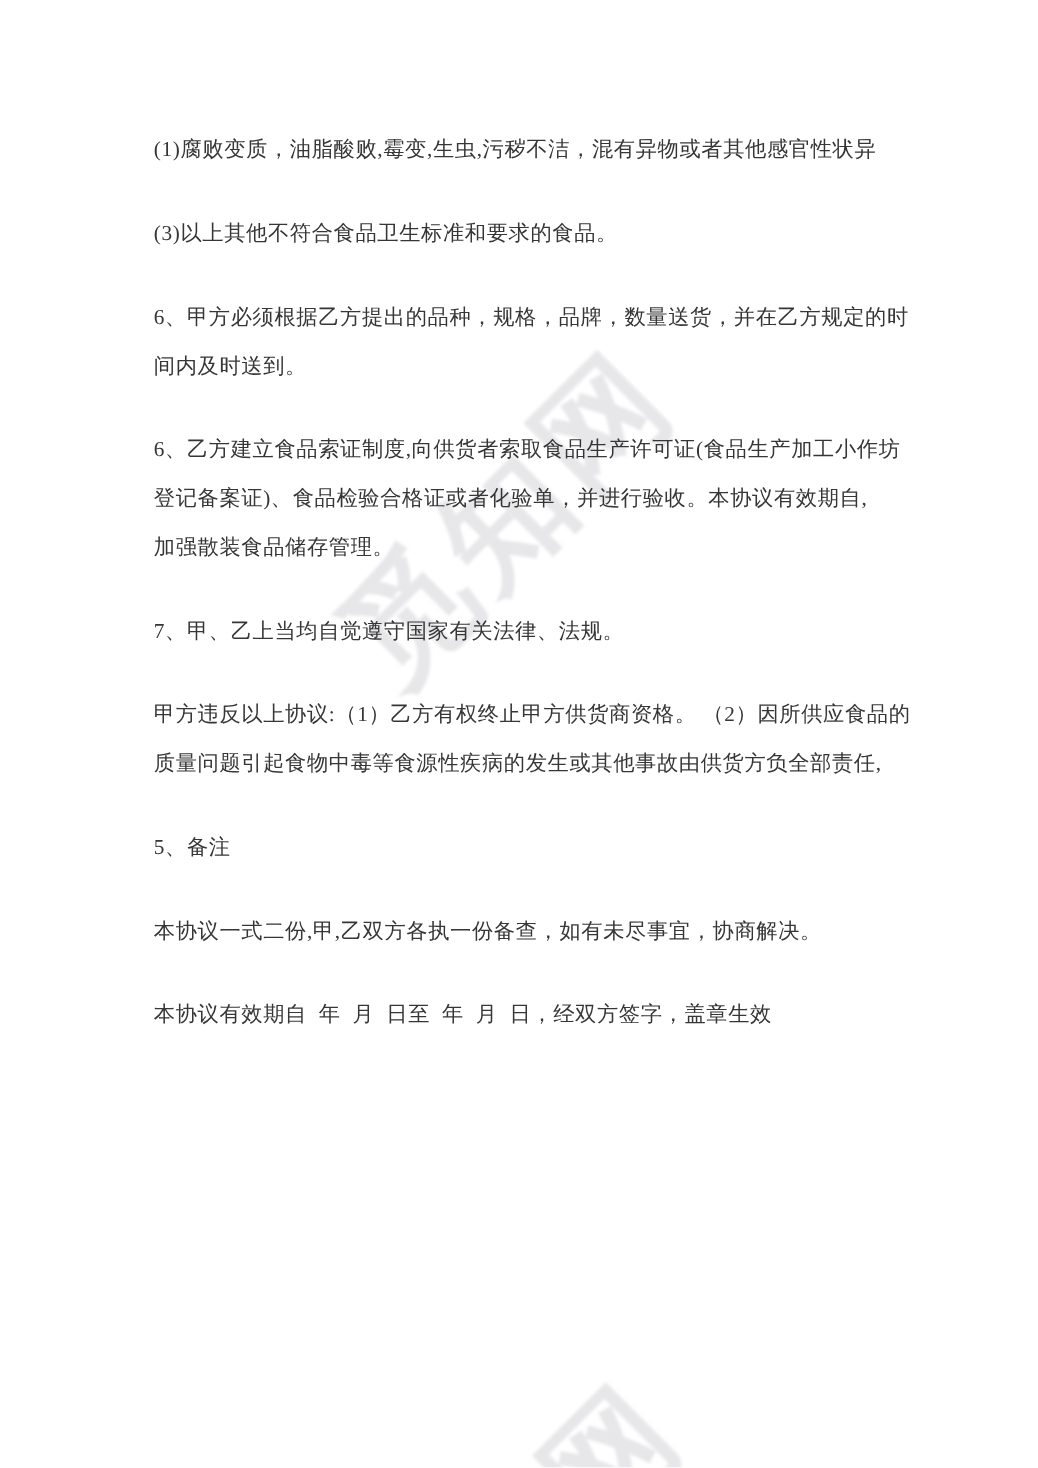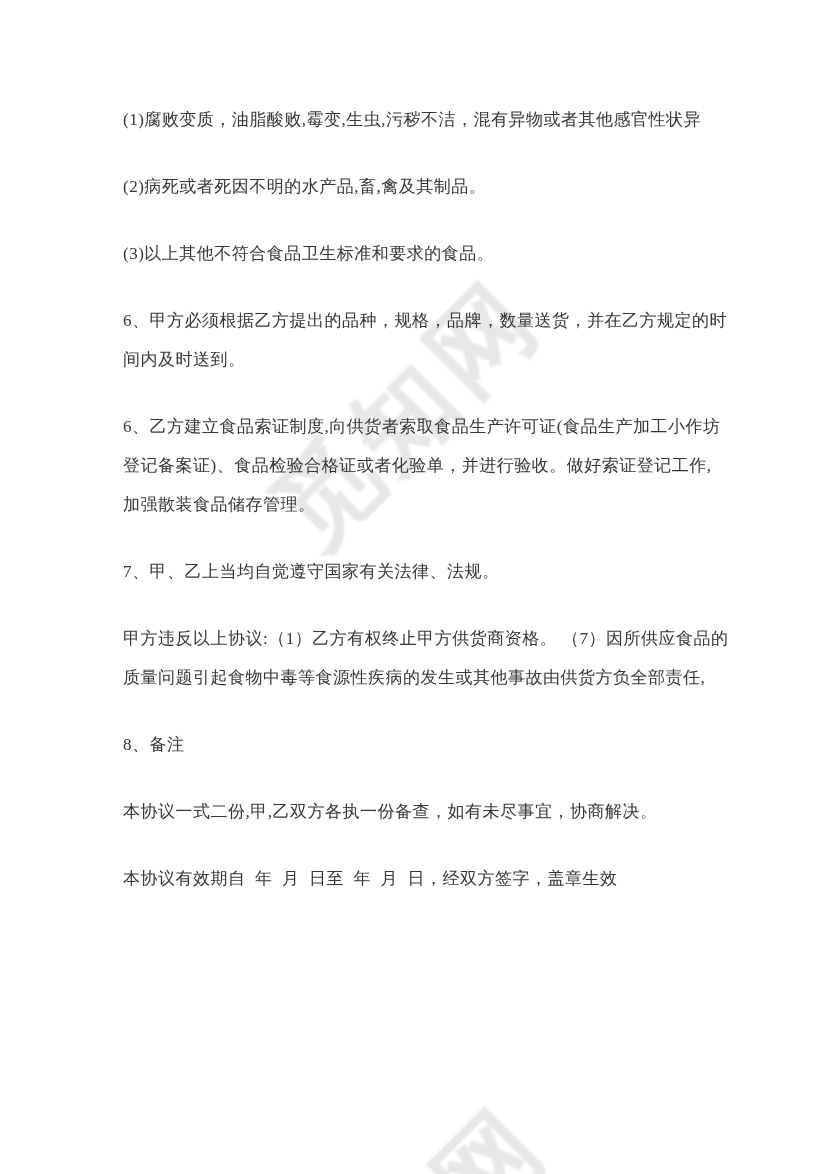--- a/index.html
+++ b/index.html
@@ -63,51 +63,48 @@
 
   <div class="watermark wm-1">觅知网</div>
   <div class="watermark wm-2">觅知网</div>
 
   <div class="doc">
 
     <p>
       <span class="line">(1)腐败变质，油脂酸败,霉变,生虫,污秽不洁，混有异物或者其他感官性状异</span>
     </p>
 
-    <p>
-      <span class="line">(2)病死或者死因不明的水产品,畜,禽及其制品。</span>
-    </p>
 
     <p>
       <span class="line">(3)以上其他不符合食品卫生标准和要求的食品。</span>
     </p>
 
     <p>
       <span class="line">6、甲方必须根据乙方提出的品种，规格，品牌，数量送货，并在乙方规定的时</span>
       <span class="line">间内及时送到。</span>
     </p>
 
     <p>
       <span class="line">6、乙方建立食品索证制度,向供货者索取食品生产许可证(食品生产加工小作坊</span>
-      <span class="line">登记备案证)、食品检验合格证或者化验单，并进行验收。做好索证登记工作,</span>
+      <span class="line">登记备案证)、食品检验合格证或者化验单，并进行验收。本协议有效期自,</span>
       <span class="line">加强散装食品储存管理。</span>
     </p>
 
     <p>
       <span class="line">7、甲、乙上当均自觉遵守国家有关法律、法规。</span>
     </p>
 
 
     <p>
-      <span class="line">甲方违反以上协议:（1）乙方有权终止甲方供货商资格。 （7）因所供应食品的</span>
+      <span class="line">甲方违反以上协议:（1）乙方有权终止甲方供货商资格。 （2）因所供应食品的</span>
       <span class="line">质量问题引起食物中毒等食源性疾病的发生或其他事故由供货方负全部责任,</span>
     </p>
 
     <p>
-      <span class="line">8、备注</span>
+      <span class="line">5、备注</span>
     </p>
 
     <p>
       <span class="line">本协议一式二份,甲,乙双方各执一份备查，如有未尽事宜，协商解决。</span>
     </p>
 
     <p>
       <span class="line">本协议有效期自  年  月  日至  年  月  日，经双方签字，盖章生效</span>
     </p>
 

